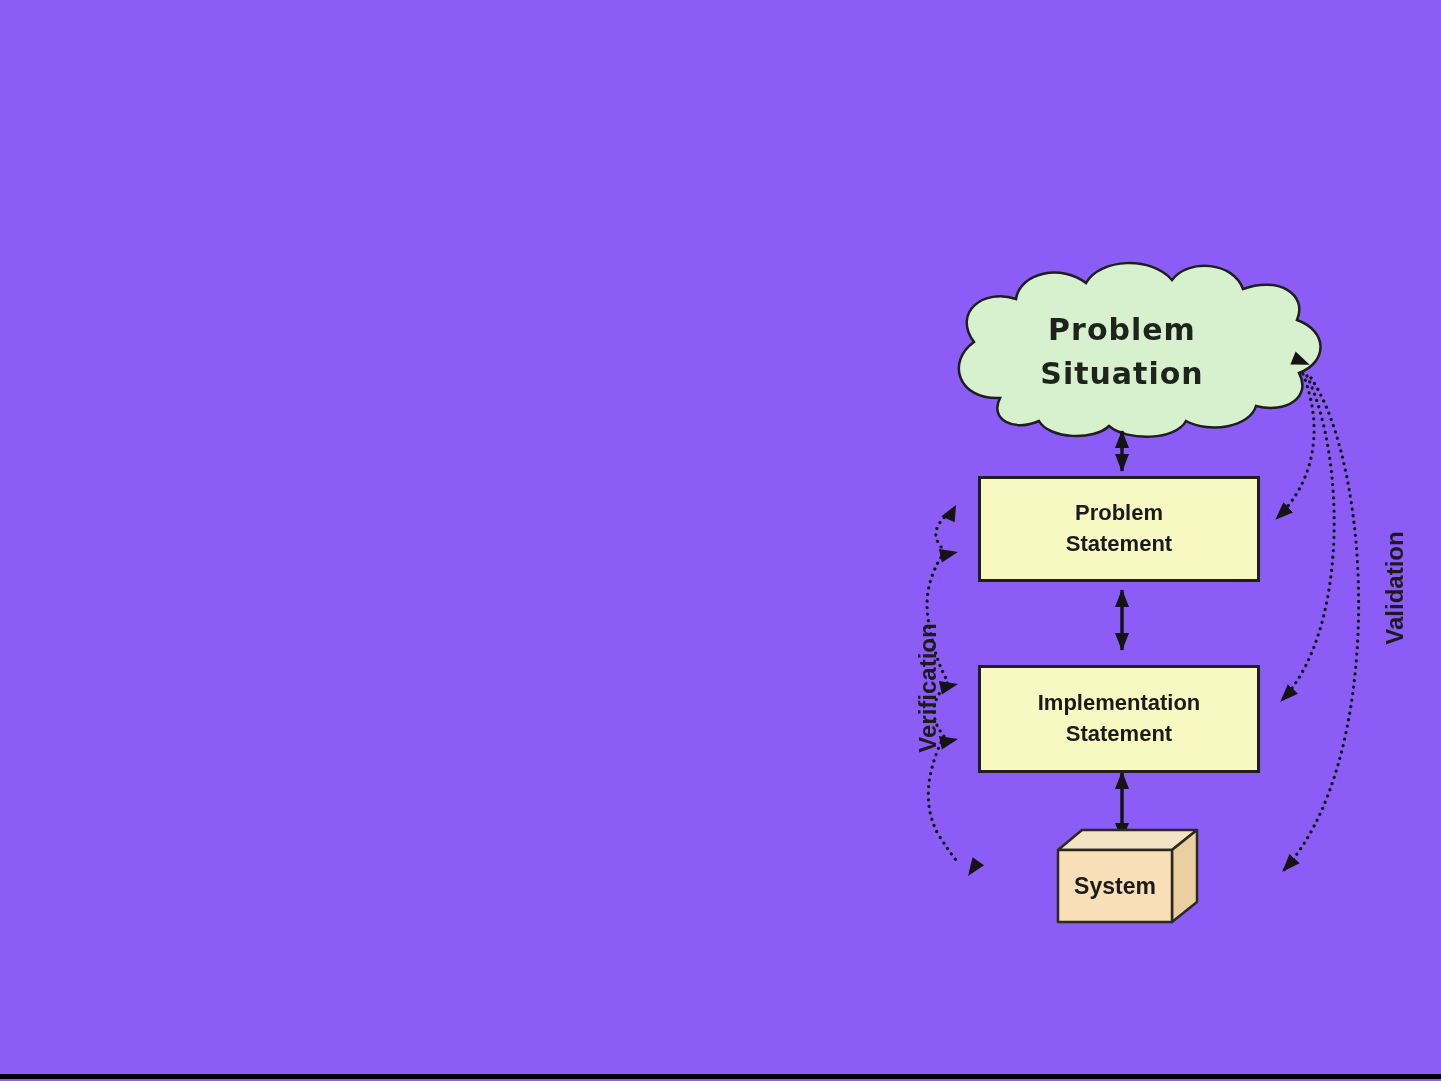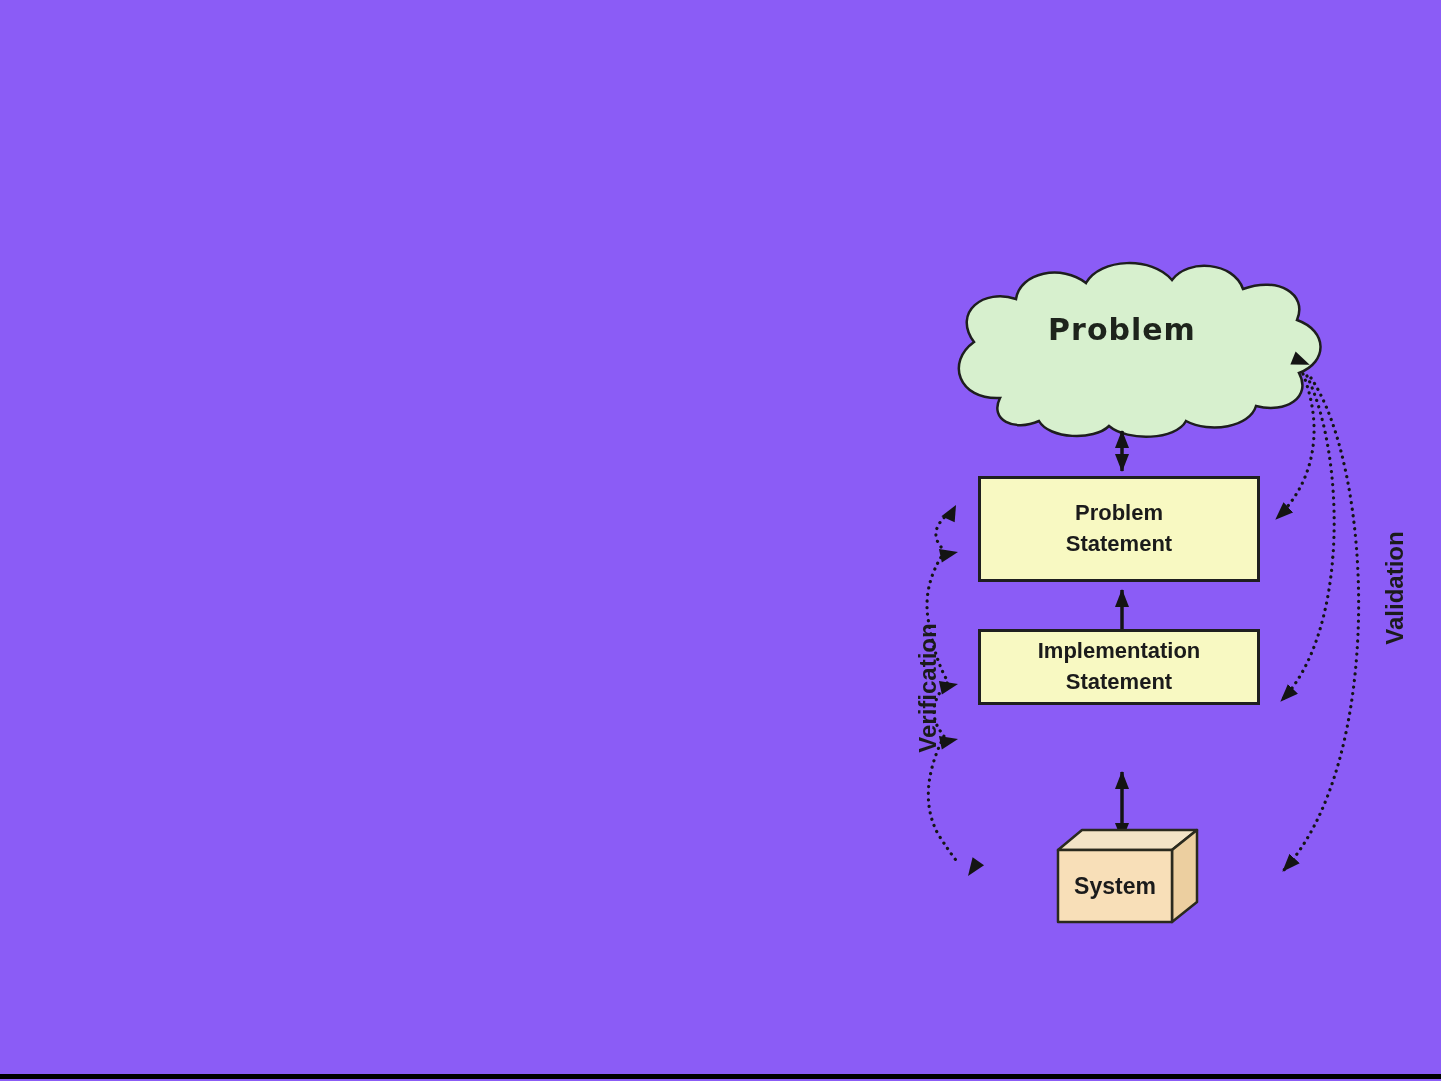--- a/index.html
+++ b/index.html
@@ -49,21 +49,21 @@
     display: flex;
     flex-direction: column;
     align-items: center;
     justify-content: center;
     font-weight: bold;
     font-size: 22px;
     line-height: 1.4;
     color: #1b1b1b;
   }
   .box-problem { top: 476px; height: 106px; }
-  .box-implementation { top: 629px; height: 76px; text-align: center; }
+  .box-implementation { top: 665px; height: 108px; text-align: center; }
   .system-label {
     left: 1058px;
     top: 850px;
     width: 114px;
     height: 72px;
     display: flex;
     align-items: center;
     justify-content: center;
     font-weight: bold;
     font-size: 23px;
@@ -142,20 +142,21 @@
 
     <g stroke="#2a2a1e" stroke-width="2.5" stroke-linejoin="round">
       <polygon points="1058,850 1082,830 1197,830 1172,850" fill="#f3e4c6"></polygon>
       <polygon points="1172,850 1197,830 1197,902 1172,922" fill="#eccfa0"></polygon>
       <rect x="1058" y="850" width="114" height="72" fill="#f8dfb8"></rect>
     </g>
   </svg>
 
   <div class="label cloud-label">
     <div>Problem</div>
+    <div>Situation</div>
   </div>
 
   <div class="box box-problem">
     <span>Problem</span>
     <span>Statement</span>
   </div>
 
   <div class="box box-implementation">
     <span>Implementation</span>
     <span>Statement</span>

